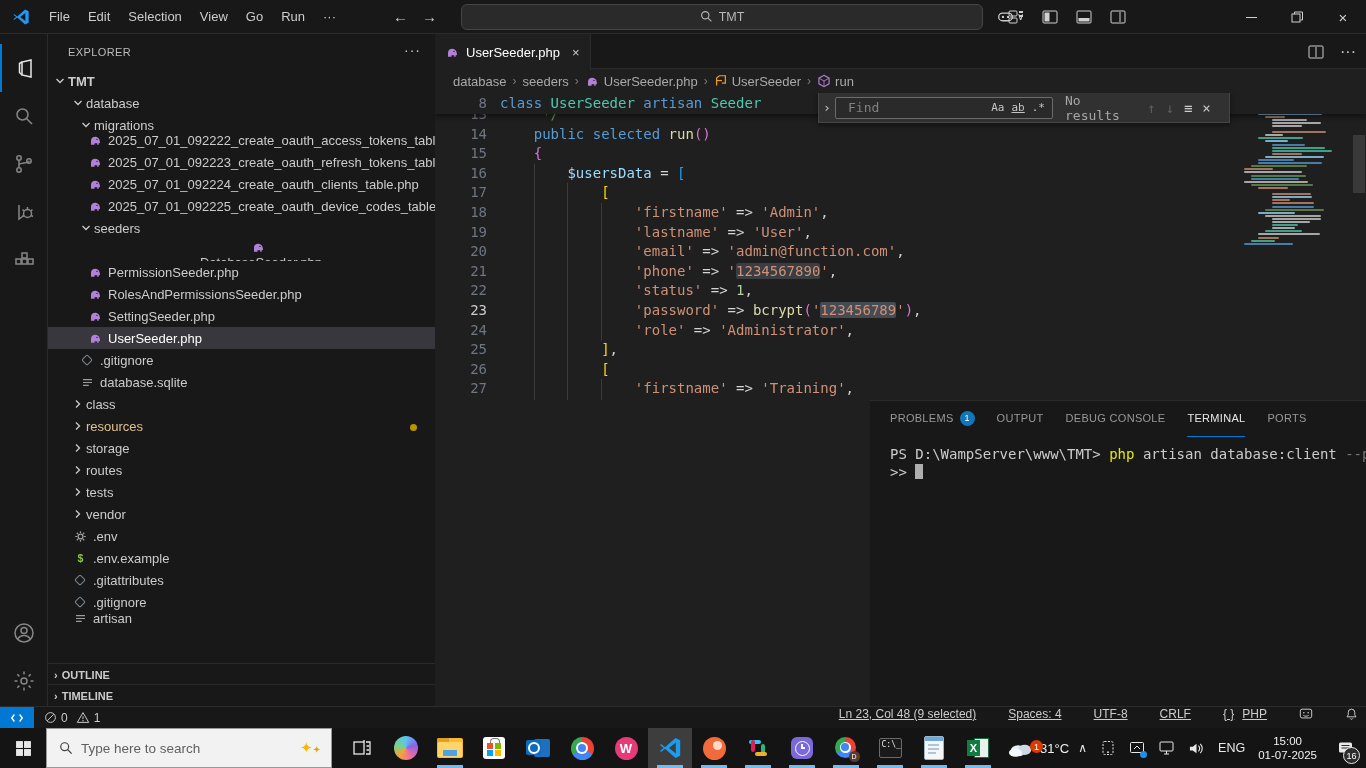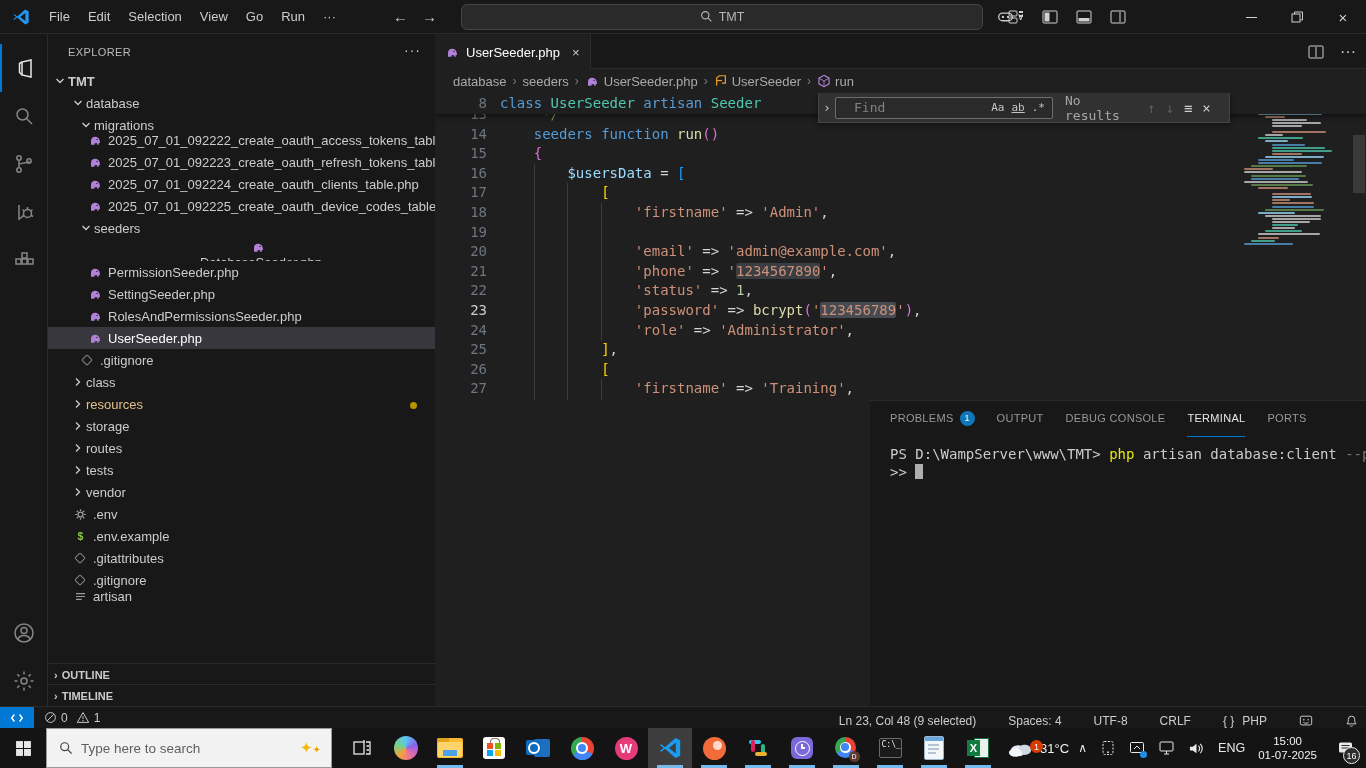--- a/index.html
+++ b/index.html
@@ -71,21 +71,21 @@
   .tk-b1{color:#ffd700;} .tk-b2{color:#da70d6;} .tk-b3{color:#179fff;}
   .tk-hl{background:#3a3d41;border-radius:2px;}
   .tk-sel{background:#464b52;border-radius:2px;}
 
   
   #findw{position:absolute;left:383px;top:0;width:412px;height:30px;background:#313131;
     border:1px solid #454545;border-top:none;box-sizing:border-box;display:flex;align-items:center;
     box-shadow:0 2px 6px rgba(0,0,0,.45);z-index:6;font-size:13px;}
   #find-collapse{width:16px;height:100%;display:flex;align-items:center;justify-content:center;color:#c5c5c5;}
   #find-input{width:218px;height:22px;background:#2a2a2a;border:1px solid #6c6c6c;border-radius:2px;
-    display:flex;align-items:center;box-sizing:border-box;padding-left:18px;color:#818181;}
+    display:flex;align-items:center;box-sizing:border-box;padding-left:12px;color:#818181;}
   #find-input .ph{flex:1;font-size:13px;}
   .find-tog{font-size:11px;color:#c5c5c5;margin-right:7px;}
   .find-tog.ul{text-decoration:underline;}
   #find-results{color:#a6a6a6;margin-left:12px;width:72px;}
   .find-btn{color:#cccccc;margin-left:10px;font-size:14px;}
   .find-btn.dis{color:#5f5f5f;}
 
   
   #minimap{position:absolute;left:805px;top:0;width:112px;height:307px;}
   .mmrow{position:absolute;height:2px;border-radius:1px;opacity:.75;}
@@ -102,21 +102,21 @@
   #term{position:absolute;left:20px;top:44px;font-family:"DejaVu Sans Mono",monospace;font-size:14px;line-height:18px;}
   .t-w{color:#cccccc;} .t-y{color:#e5e510;} .t-d{color:#767676;}
   #cursor{display:inline-block;width:8px;height:15px;background:#aeaeae;vertical-align:-2px;}
 
   
   #statusbar{position:absolute;left:0;top:706px;width:1366px;height:22px;background:#181818;border-top:1px solid #2b2b2b;
     box-sizing:border-box;font-size:12px;color:#cccccc;}
   #remote{position:absolute;left:0;top:0;width:34px;height:21px;background:#0078d4;color:#fff;
     display:flex;align-items:center;justify-content:center;}
   #sb-problems{position:absolute;left:44px;top:0;height:21px;display:flex;align-items:center;gap:4px;}
-  #sb-right{position:absolute;right:8px;top:0;height:21px;display:flex;align-items:flex-end;gap:32px;}
+  #sb-right{position:absolute;right:8px;top:0;height:21px;display:flex;align-items:flex-start;gap:32px;text-decoration:underline;}
   .sb-item{display:flex;align-items:center;gap:4px;}
 
   
   #taskbar{position:absolute;left:0;top:728px;width:1366px;height:40px;background:#141414;display:flex;align-items:center;}
   #start{width:46px;height:40px;display:flex;align-items:center;justify-content:center;}
   #tsearch{width:286px;height:40px;background:#f2f2f2;border:1px solid #9a9a9a;box-sizing:border-box;
     display:flex;align-items:center;color:#5f5f5f;font-size:13.5px;gap:8px;padding-left:12px;}
   #tsearch .spark{margin-left:auto;margin-right:10px;font-size:15px;}
   .tb-app{position:relative;width:44px;height:40px;display:flex;align-items:center;justify-content:center;}
   .tb-app.running:after{content:"";position:absolute;left:9px;bottom:0;width:26px;height:3px;background:#76b9ed;}
@@ -363,32 +363,32 @@
           </div>
         </div>
         <div class="trow">
           <div class="inner" style="padding-left: 39px;">
             <span class="ficon">
               <svg width="15" height="15" viewBox="0 0 16 16">
                 <path fill="#b180d7" d="M3.2 12.5V8.2c0-2.6 2-4.2 4.5-4.2 2.3 0 4 1.4 4.5 3.3l.6 2.4c.2.6-.2 1.2-.8 1.2h-.6v1.6H9.8v-1.5H7v1.5H3.2z"></path>
                 <circle cx="9.6" cy="6.8" r=".75" fill="#1f1f1f"></circle>
               </svg>
             </span>
-            <span>SettingSeeder.php</span>
+            <span>RolesAndPermissionsSeeder.php</span>
           </div>
         </div>
         <div class="trow">
           <div class="inner" style="padding-left: 39px;">
             <span class="ficon">
               <svg width="15" height="15" viewBox="0 0 16 16">
                 <path fill="#b180d7" d="M3.2 12.5V8.2c0-2.6 2-4.2 4.5-4.2 2.3 0 4 1.4 4.5 3.3l.6 2.4c.2.6-.2 1.2-.8 1.2h-.6v1.6H9.8v-1.5H7v1.5H3.2z"></path>
                 <circle cx="9.6" cy="6.8" r=".75" fill="#1f1f1f"></circle>
               </svg>
             </span>
-            <span>RolesAndPermissionsSeeder.php</span>
+            <span>SettingSeeder.php</span>
           </div>
         </div>
         <div class="trow sel">
           <div class="inner" style="padding-left: 39px;">
             <span class="ficon">
               <svg width="15" height="15" viewBox="0 0 16 16">
                 <path fill="#b180d7" d="M3.2 12.5V8.2c0-2.6 2-4.2 4.5-4.2 2.3 0 4 1.4 4.5 3.3l.6 2.4c.2.6-.2 1.2-.8 1.2h-.6v1.6H9.8v-1.5H7v1.5H3.2z"></path>
                 <circle cx="9.6" cy="6.8" r=".75" fill="#1f1f1f"></circle>
               </svg>
             </span>
@@ -396,20 +396,30 @@
           </div>
         </div>
         <div class="trow">
           <div class="inner" style="padding-left: 31px;">
             <span class="ficon">
               <svg width="12" height="12" viewBox="0 0 16 16">
                 <rect x="3.2" y="3.2" width="9.6" height="9.6" rx="1.5" transform="rotate(45 8 8)" fill="none" stroke="#788289" stroke-width="1.5"></rect>
               </svg>
             </span>
             <span>.gitignore</span>
+          </div>
+        </div>
+        <div class="trow">
+          <div class="inner" style="padding-left: 31px;">
+            <span class="ficon">
+              <svg width="13" height="13" viewBox="0 0 16 16">
+                <path d="M2.5 4.5h11M2.5 8h11M2.5 11.5h7" stroke="#9d9d9d" stroke-width="1.4"></path>
+              </svg>
+            </span>
+            <span>database.sqlite</span>
           </div>
         </div>
         <div class="trow">
           <div class="inner" style="padding-left: 22px;">
             <span class="chev">
               <svg width="10" height="10" viewBox="0 0 10 10">
                 <path d="M3 1.5 6.5 5 3 8.5" fill="none" stroke="#cccccc" stroke-width="1.3"></path>
               </svg>
             </span>
             <span>class</span>
@@ -584,27 +594,27 @@
               <path d="M8 8l5.6-3.1M8 8 2.4 4.9M8 8v6.3" fill="none" stroke="#b180d7" stroke-width="1"></path>
             </svg>
           </span>
           <span>run</span>
         </span>
       </div>
 
     <div id="code-area">
       <div id="code-lines">
           <div class="cline" style="top: 12px;"><span class="gut">13</span><span class="ctext"><span class="tk-cm">     */</span></span></div>
-          <div class="cline" style="top: 31.6px;"><span class="gut">14</span><span class="ctext">    <span class="tk-k">seeders function </span><span class="tk-f">run</span><span class="tk-b2">()</span></span></div>
+          <div class="cline" style="top: 31.6px;"><span class="gut">14</span><span class="ctext">    <span class="tk-k">public selected </span><span class="tk-f">run</span><span class="tk-b2">()</span></span></div>
           <div class="cline" style="top: 51.2px;"><span class="gut">15</span><span class="ctext">    <span class="tk-b2">{</span></span></div>
           <div class="cline" style="top: 70.8px;"><span class="guide" style="left:98.6px"></span><span class="gut">16</span><span class="ctext">        <span class="tk-v">$usersData</span> = <span class="tk-b3">[</span></span></div>
           <div class="cline" style="top: 90.4px;"><span class="guide" style="left:98.6px"></span><span class="guide" style="left:132.2px"></span><span class="gut">17</span><span class="ctext">            <span class="tk-b1">[</span></span></div>
           <div class="cline" style="top: 110px;"><span class="guide" style="left:98.6px"></span><span class="guide" style="left:132.2px"></span><span class="guide" style="left:165.8px"></span><span class="gut">18</span><span class="ctext">                <span class="tk-s">'firstname'</span> =&gt; <span class="tk-s">'Admin'</span>,</span></div>
-          <div class="cline" style="top: 129.6px;"><span class="guide" style="left:98.6px"></span><span class="guide" style="left:132.2px"></span><span class="guide" style="left:165.8px"></span><span class="gut">19</span></div>
-          <div class="cline" style="top: 149.2px;"><span class="guide" style="left:98.6px"></span><span class="guide" style="left:132.2px"></span><span class="guide" style="left:165.8px"></span><span class="gut">20</span><span class="ctext">                <span class="tk-s">'email'</span> =&gt; <span class="tk-s">'admin@example.com'</span>,</span></div>
+          <div class="cline" style="top: 129.6px;"><span class="guide" style="left:98.6px"></span><span class="guide" style="left:132.2px"></span><span class="guide" style="left:165.8px"></span><span class="gut">19</span><span class="ctext">                <span class="tk-s">'lastname'</span> =&gt; <span class="tk-s">'User'</span>,</span></div>
+          <div class="cline" style="top: 149.2px;"><span class="guide" style="left:98.6px"></span><span class="guide" style="left:132.2px"></span><span class="guide" style="left:165.8px"></span><span class="gut">20</span><span class="ctext">                <span class="tk-s">'email'</span> =&gt; <span class="tk-s">'admin@function.com'</span>,</span></div>
           <div class="cline" style="top: 168.8px;"><span class="guide" style="left:98.6px"></span><span class="guide" style="left:132.2px"></span><span class="guide" style="left:165.8px"></span><span class="gut">21</span><span class="ctext">                <span class="tk-s">'phone'</span> =&gt; <span class="tk-s">'</span><span class="tk-s tk-hl">1234567890</span><span class="tk-s">'</span>,</span></div>
           <div class="cline" style="top: 188.4px;"><span class="guide" style="left:98.6px"></span><span class="guide" style="left:132.2px"></span><span class="guide" style="left:165.8px"></span><span class="gut">22</span><span class="ctext">                <span class="tk-s">'status'</span> =&gt; <span class="tk-n">1</span>,</span></div>
           <div class="cline" style="top: 208px;"><span class="guide" style="left:98.6px"></span><span class="guide" style="left:132.2px"></span><span class="guide" style="left:165.8px"></span><span class="gut cur">23</span><span class="ctext">                <span class="tk-s">'password'</span> =&gt; <span class="tk-f">bcrypt</span><span class="tk-b2">(</span><span class="tk-s">'</span><span class="tk-s tk-sel">123456789</span><span class="tk-s">'</span><span class="tk-b2">)</span>,</span></div>
           <div class="cline" style="top: 227.6px;"><span class="guide" style="left:98.6px"></span><span class="guide" style="left:132.2px"></span><span class="guide" style="left:165.8px"></span><span class="gut">24</span><span class="ctext">                <span class="tk-s">'role'</span> =&gt; <span class="tk-s">'Administrator'</span>,</span></div>
           <div class="cline" style="top: 247.2px;"><span class="guide" style="left:98.6px"></span><span class="guide" style="left:132.2px"></span><span class="gut">25</span><span class="ctext">            <span class="tk-b1">]</span>,</span></div>
           <div class="cline" style="top: 266.8px;"><span class="guide" style="left:98.6px"></span><span class="guide" style="left:132.2px"></span><span class="gut">26</span><span class="ctext">            <span class="tk-b1">[</span></span></div>
           <div class="cline" style="top: 286.4px;"><span class="guide" style="left:98.6px"></span><span class="guide" style="left:132.2px"></span><span class="guide" style="left:165.8px"></span><span class="gut">27</span><span class="ctext">                <span class="tk-s">'firstname'</span> =&gt; <span class="tk-s">'Training'</span>,</span></div>
           <div class="cline" style="top: 306px;"><span class="guide" style="left:98.6px"></span><span class="guide" style="left:132.2px"></span><span class="guide" style="left:165.8px"></span><span class="gut">28</span><span class="ctext">                 =&gt; </span></div>
         </div>
       <div id="sticky">

